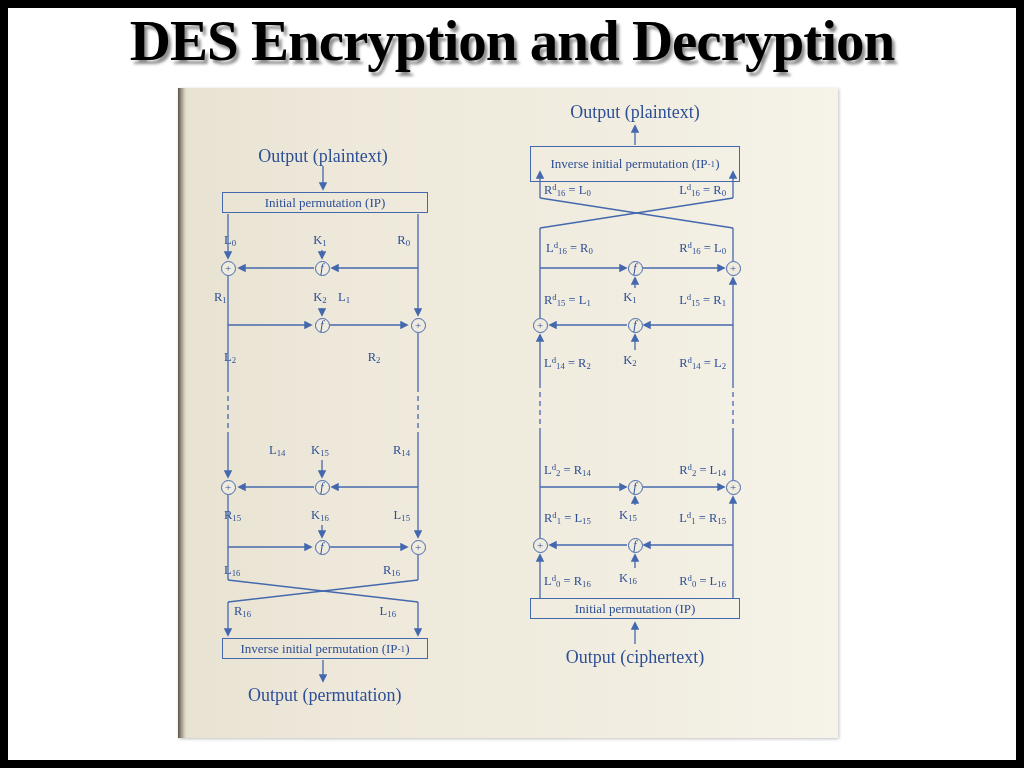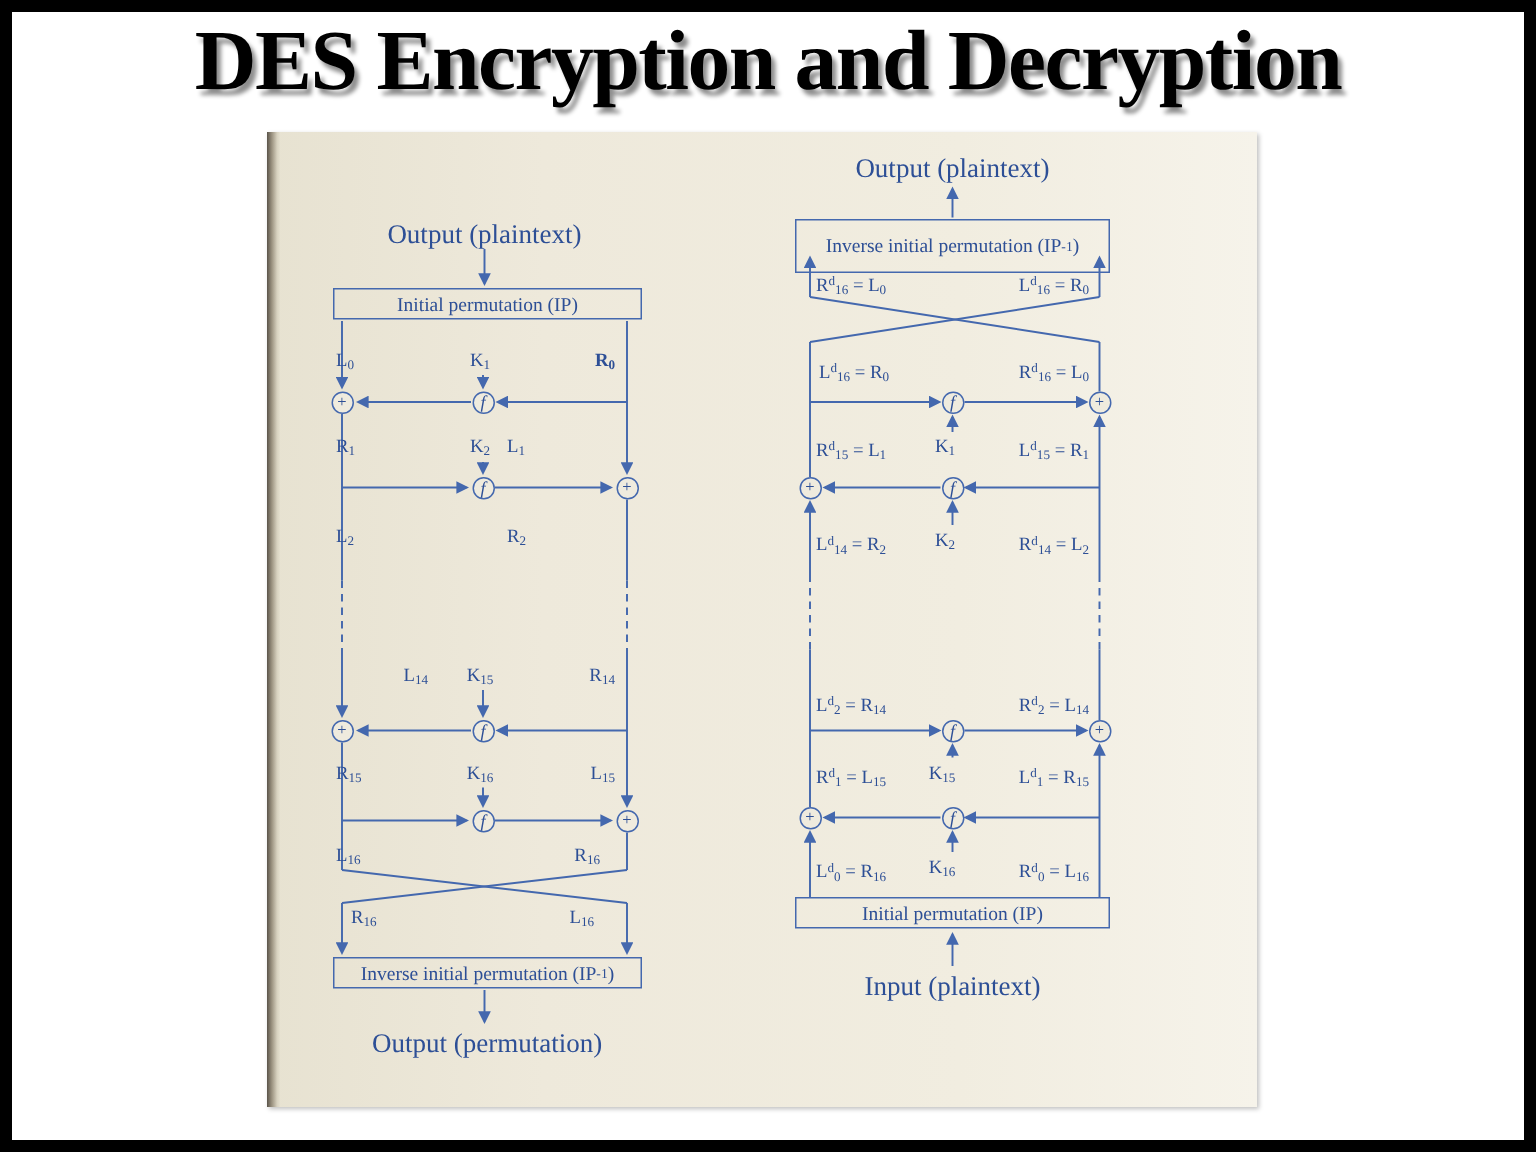--- a/index.html
+++ b/index.html
@@ -126,28 +126,28 @@
         <path d="M457 480 L457 467" marker-end="url(#ah)"></path>
         <path d="M457 556 L457 535" marker-end="url(#ah)"></path>
       </g>
     </svg>
 
     <div class="io" style="left:70px;top:58px;width:150px;">Output (plaintext)</div>
     <div class="pbox" style="left:44px;top:104px;width:206px;height:21px;">Initial permutation (IP)</div>
 
     <div class="lbl" style="left:46px;top:145px;">L<sub>0</sub></div>
     <div class="lbl" style="left:120px;top:145px;width:44px;text-align:center;">K<sub>1</sub></div>
-    <div class="lbl" style="left:160px;top:145px;width:72px;text-align:right;font-weight:bold;">R<sub>0</sub></div>
-
-    <div class="lbl" style="left:46px;top:202px;">R<sub>1</sub></div>
+    <div class="lbl" style="left:160px;top:145px;width:72px;text-align:right;">R<sub>0</sub></div>
+
+    <div class="lbl" style="left:36px;top:202px;">R<sub>1</sub></div>
     <div class="lbl" style="left:120px;top:202px;width:44px;text-align:center;">K<sub>2</sub></div>
     <div class="lbl" style="left:160px;top:202px;width:72px;text-align:left;">L<sub>1</sub></div>
 
     <div class="lbl" style="left:46px;top:262px;">L<sub>2</sub></div>
-    <div class="lbl" style="left:160px;top:262px;width:72px;text-align:left;">R<sub>2</sub></div>
+    <div class="lbl" style="left:160px;top:262px;width:72px;text-align:center;">R<sub>2</sub></div>
 
     <div class="lbl" style="left:48px;top:355px;margin-left:43px;">L<sub>14</sub></div>
     <div class="lbl" style="left:120px;top:355px;width:44px;text-align:center;">K<sub>15</sub></div>
     <div class="lbl" style="left:160px;top:355px;width:72px;text-align:right;">R<sub>14</sub></div>
 
     <div class="lbl" style="left:46px;top:420px;">R<sub>15</sub></div>
     <div class="lbl" style="left:120px;top:420px;width:44px;text-align:center;">K<sub>16</sub></div>
     <div class="lbl" style="left:160px;top:420px;width:72px;text-align:right;">L<sub>15</sub></div>
 
     <div class="lbl" style="left:46px;top:475px;">L<sub>16</sub></div>
@@ -190,21 +190,21 @@
 
     <div class="lbl" style="left:366px;top:420px;">R<sup>d</sup><sub>1</sub> = L<sub>15</sub></div>
     <div class="lbl" style="left:430px;top:420px;width:40px;text-align:center;">K<sub>15</sub></div>
     <div class="lbl" style="left:472px;top:420px;width:76px;text-align:right;">L<sup>d</sup><sub>1</sub> = R<sub>15</sub></div>
 
     <div class="lbl" style="left:366px;top:483px;">L<sup>d</sup><sub>0</sub> = R<sub>16</sub></div>
     <div class="lbl" style="left:430px;top:483px;width:40px;text-align:center;">K<sub>16</sub></div>
     <div class="lbl" style="left:472px;top:483px;width:76px;text-align:right;">R<sup>d</sup><sub>0</sub> = L<sub>16</sub></div>
 
     <div class="pbox" style="left:352px;top:510px;width:210px;height:21px;">Initial permutation (IP)</div>
-    <div class="io" style="left:382px;top:559px;width:150px;">Input (plaintext)</div>
+    <div class="io" style="left:382px;top:559px;width:150px;">Output (ciphertext)</div>
 
     <div class="node f" style="left:449.5px;top:172.5px;">f</div>
     <div class="node" style="left:547.5px;top:172.5px;">+</div>
     <div class="node" style="left:354.5px;top:229.5px;">+</div>
     <div class="node f" style="left:449.5px;top:229.5px;">f</div>
     <div class="node f" style="left:449.5px;top:391.5px;">f</div>
     <div class="node" style="left:547.5px;top:391.5px;">+</div>
     <div class="node" style="left:354.5px;top:449.5px;">+</div>
     <div class="node f" style="left:449.5px;top:449.5px;">f</div>
 

